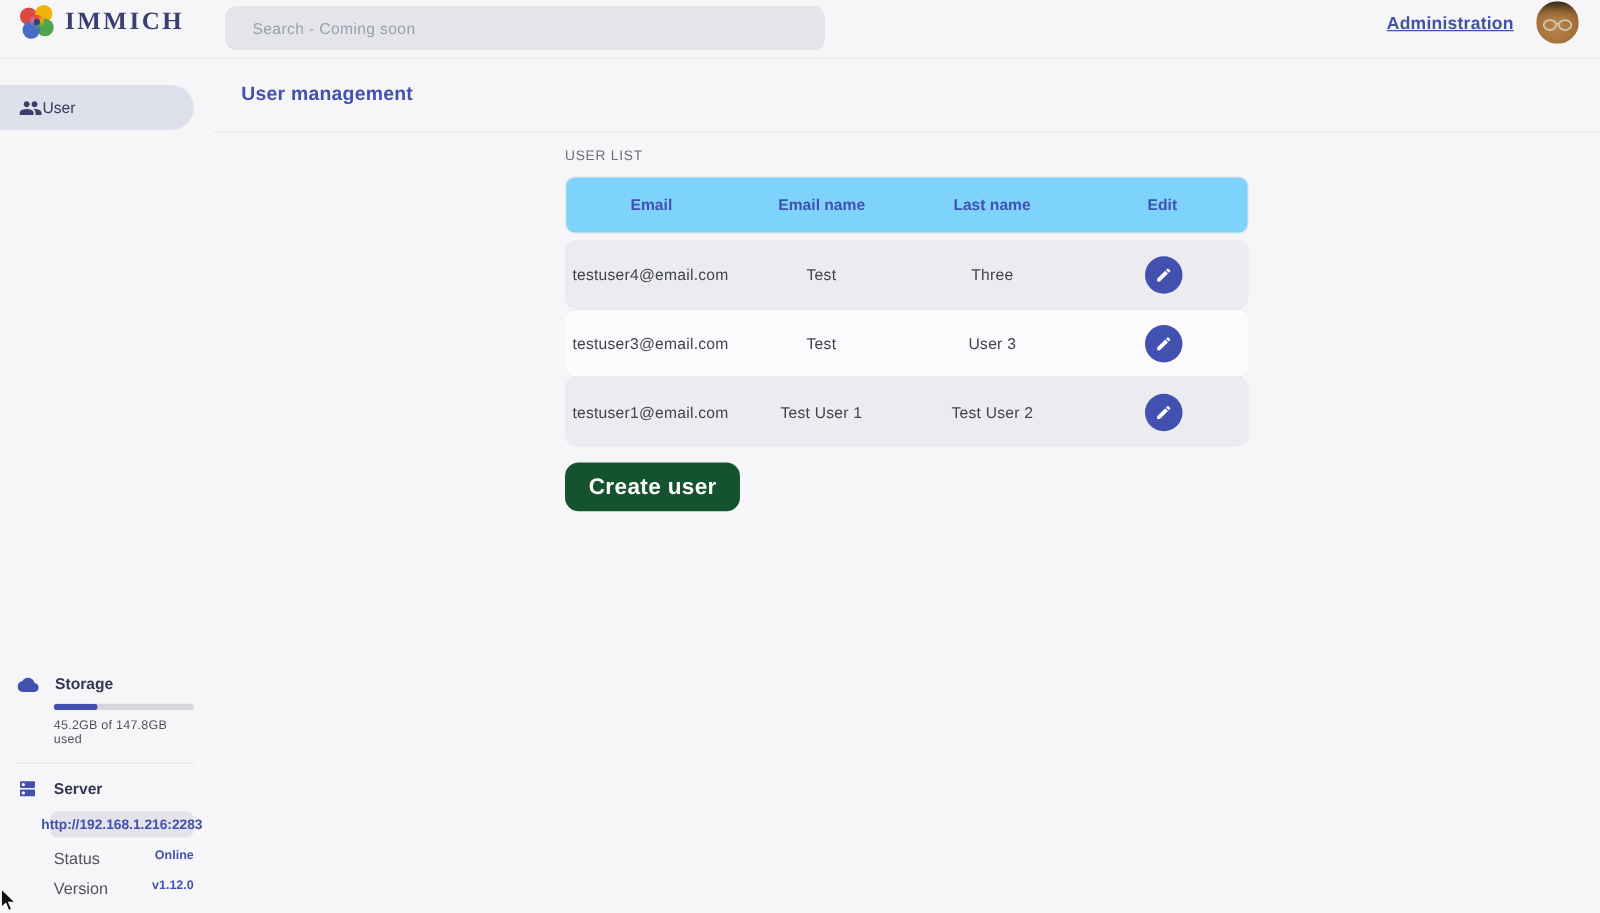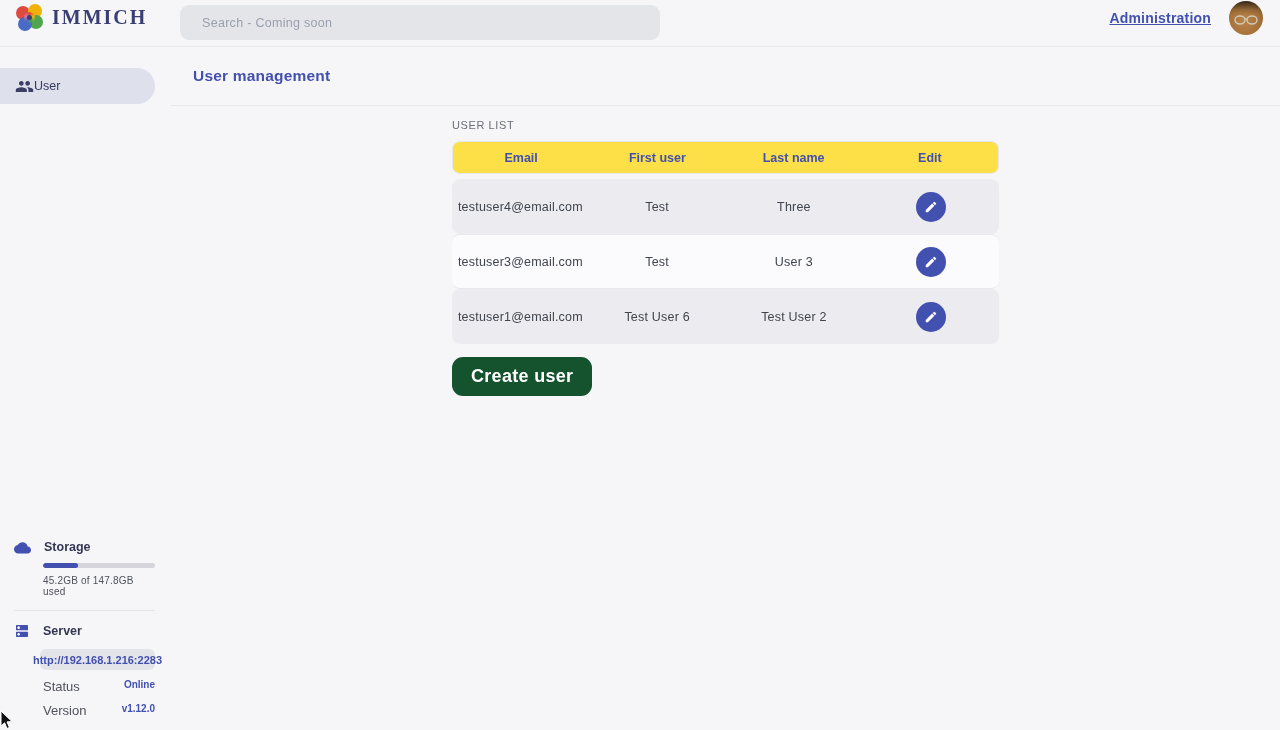--- a/index.html
+++ b/index.html
@@ -103,21 +103,21 @@
     display:flex; align-items:center; padding-left:22px;
   }
   .page-title { font-size:15.5px; font-weight:700; color:#4250af; letter-spacing:.2px; }
   .content { width:547px; margin:0 auto; }
   .section-label {
     margin:13px 0 10px 0;
     font-size:11px; font-weight:500; color:#6c6e78;
     letter-spacing:.6px; text-transform:uppercase;
   }
   .table-head {
-    height:33px; background:#fde047;
+    height:46px; background:#7dd3fc;
     border:1px solid #e7e7ea; border-radius:8px;
     display:flex; align-items:center; margin-bottom:5px;
   }
   .table-head .col { flex:1; text-align:center; font-size:12.5px; font-weight:700; color:#4250af; }
   .table-row {
     height:55px; border-radius:8px;
     display:flex; align-items:center;
   }
   .table-row.odd { background:#ececf0; }
   .table-row.even { background:#fbfbfd; border-top:1px solid #e8e8ec; border-bottom:1px solid #e8e8ec; }
@@ -219,21 +219,21 @@
     <div class="main-header">
       <h1 class="page-title">User management</h1>
     </div>
 
     <div class="content">
       <div class="section-label">USER LIST</div>
 
       
       <div class="table-head">
         <div class="col">Email</div>
-        <div class="col">First user</div>
+        <div class="col">Email name</div>
         <div class="col">Last name</div>
         <div class="col">Edit</div>
       </div>
 
       
       <div class="table-row odd">
         <div class="col">testuser4@email.com</div>
         <div class="col">Test</div>
         <div class="col">Three</div>
         <div class="col">
@@ -255,21 +255,21 @@
             <svg width="14" height="14" viewBox="0 0 24 24">
               <path d="M3 17.25V21h3.75L17.81 9.94l-3.75-3.75L3 17.25zM20.71 7.04c.39-.39.39-1.02 0-1.41l-2.34-2.34a.9959.9959 0 0 0-1.41 0l-1.83 1.83 3.75 3.75 1.83-1.83z"></path>
             </svg>
           </button>
         </div>
       </div>
 
       
       <div class="table-row odd">
         <div class="col">testuser1@email.com</div>
-        <div class="col">Test User 6</div>
+        <div class="col">Test User 1</div>
         <div class="col">Test User 2</div>
         <div class="col">
           <button class="edit-btn">
             <svg width="14" height="14" viewBox="0 0 24 24">
               <path d="M3 17.25V21h3.75L17.81 9.94l-3.75-3.75L3 17.25zM20.71 7.04c.39-.39.39-1.02 0-1.41l-2.34-2.34a.9959.9959 0 0 0-1.41 0l-1.83 1.83 3.75 3.75 1.83-1.83z"></path>
             </svg>
           </button>
         </div>
       </div>
 

